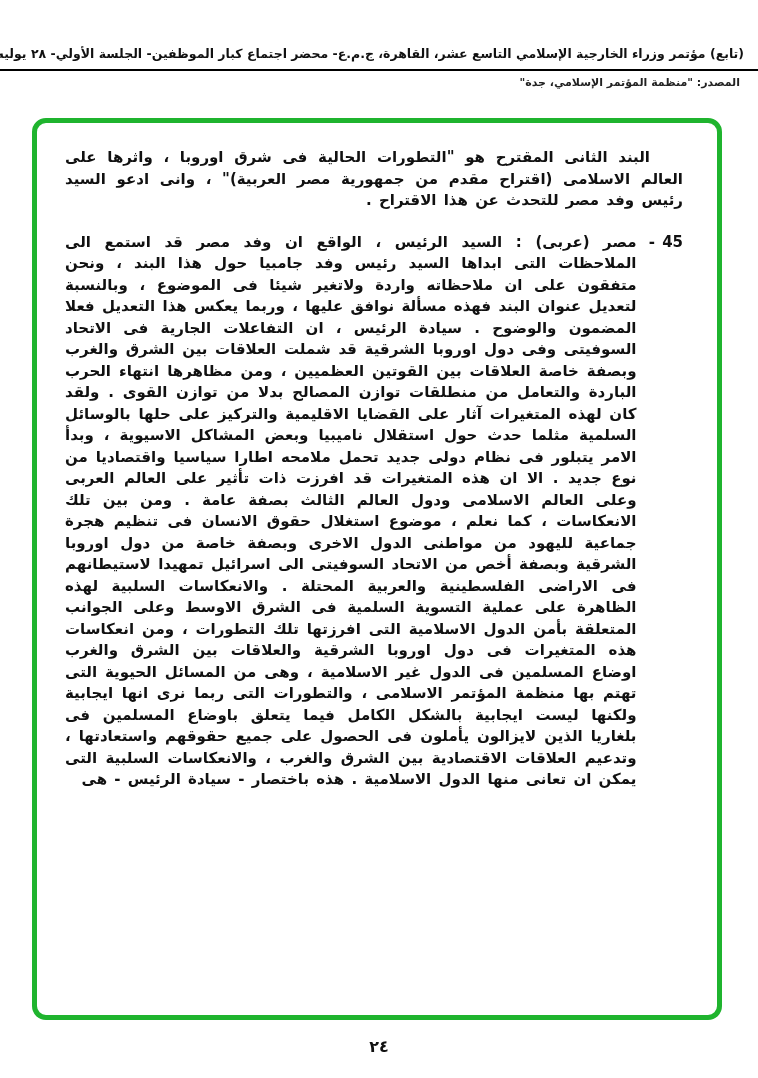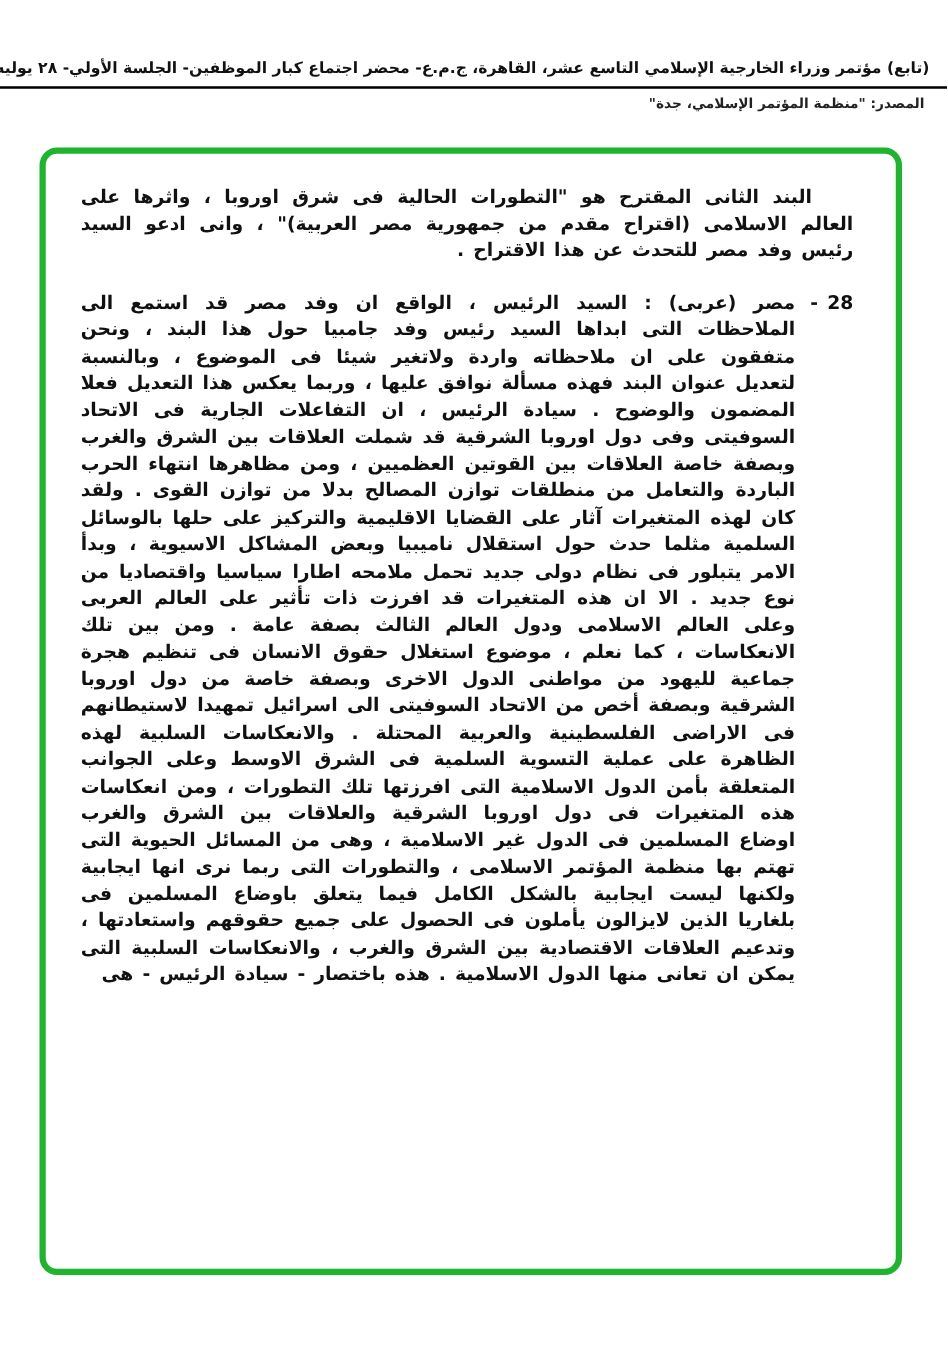--- a/index.html
+++ b/index.html
@@ -98,19 +98,20 @@
   </header>
 
   <div class="hdr-rule"></div>
 
   <div class="hdr-source">المصدر: "منظمة المؤتمر الإسلامي، جدة"</div>
 
   <main class="content-box" style="border-color: rgb(31, 180, 46);">
     <p class="intro">البند الثانى المقترح هو "التطورات الحالية فى شرق اوروبا ، واثرها على العالم الاسلامى (اقتراح مقدم من جمهورية مصر العربية)" ، وانى ادعو السيد رئيس وفد مصر للتحدث عن هذا الاقتراح .</p>
 
     <div class="item">
-      <span class="num">28 -</span>
+      <span class="num">45 -</span>
       <span class="itemtext">مصر (عربى) : السيد الرئيس ، الواقع ان وفد مصر قد استمع الى الملاحظات التى ابداها السيد رئيس وفد جامبيا حول هذا البند ، ونحن متفقون على ان ملاحظاته واردة ولاتغير شيئا فى الموضوع ، وبالنسبة لتعديل عنوان البند فهذه مسألة نوافق عليها ، وربما يعكس هذا التعديل فعلا المضمون والوضوح . سيادة الرئيس ، ان التفاعلات الجارية فى الاتحاد السوفيتى وفى دول اوروبا الشرقية قد شملت العلاقات بين الشرق والغرب وبصفة خاصة العلاقات بين القوتين العظميين ، ومن مظاهرها انتهاء الحرب الباردة والتعامل من منطلقات توازن المصالح بدلا من توازن القوى . ولقد كان لهذه المتغيرات آثار على القضايا الاقليمية والتركيز على حلها بالوسائل السلمية مثلما حدث حول استقلال ناميبيا وبعض المشاكل الاسيوية ، وبدأ الامر يتبلور فى نظام دولى جديد تحمل ملامحه اطارا سياسيا واقتصاديا من نوع جديد . الا ان هذه المتغيرات قد افرزت ذات تأثير على العالم العربى وعلى العالم الاسلامى ودول العالم الثالث بصفة عامة . ومن بين تلك الانعكاسات ، كما نعلم ، موضوع استغلال حقوق الانسان فى تنظيم هجرة جماعية لليهود من مواطنى الدول الاخرى وبصفة خاصة من دول اوروبا الشرقية وبصفة أخص من الاتحاد السوفيتى الى اسرائيل تمهيدا لاستيطانهم فى الاراضى الفلسطينية والعربية المحتلة . والانعكاسات السلبية لهذه الظاهرة على عملية التسوية السلمية فى الشرق الاوسط وعلى الجوانب المتعلقة بأمن الدول الاسلامية التى افرزتها تلك التطورات ، ومن انعكاسات هذه المتغيرات فى دول اوروبا الشرقية والعلاقات بين الشرق والغرب اوضاع المسلمين فى الدول غير الاسلامية ، وهى من المسائل الحيوية التى تهتم بها منظمة المؤتمر الاسلامى ، والتطورات التى ربما نرى انها ايجابية ولكنها ليست ايجابية بالشكل الكامل فيما يتعلق باوضاع المسلمين فى بلغاريا الذين لايزالون يأملون فى الحصول على جميع حقوقهم واستعادتها ، وتدعيم العلاقات الاقتصادية بين الشرق والغرب ، والانعكاسات السلبية التى يمكن ان تعانى منها الدول الاسلامية . هذه باختصار - سيادة الرئيس - هى</span>
     </div>
   </main>
 
+  <div class="pageno">٢٤</div>
 
 </div>
 
 </body></html>

